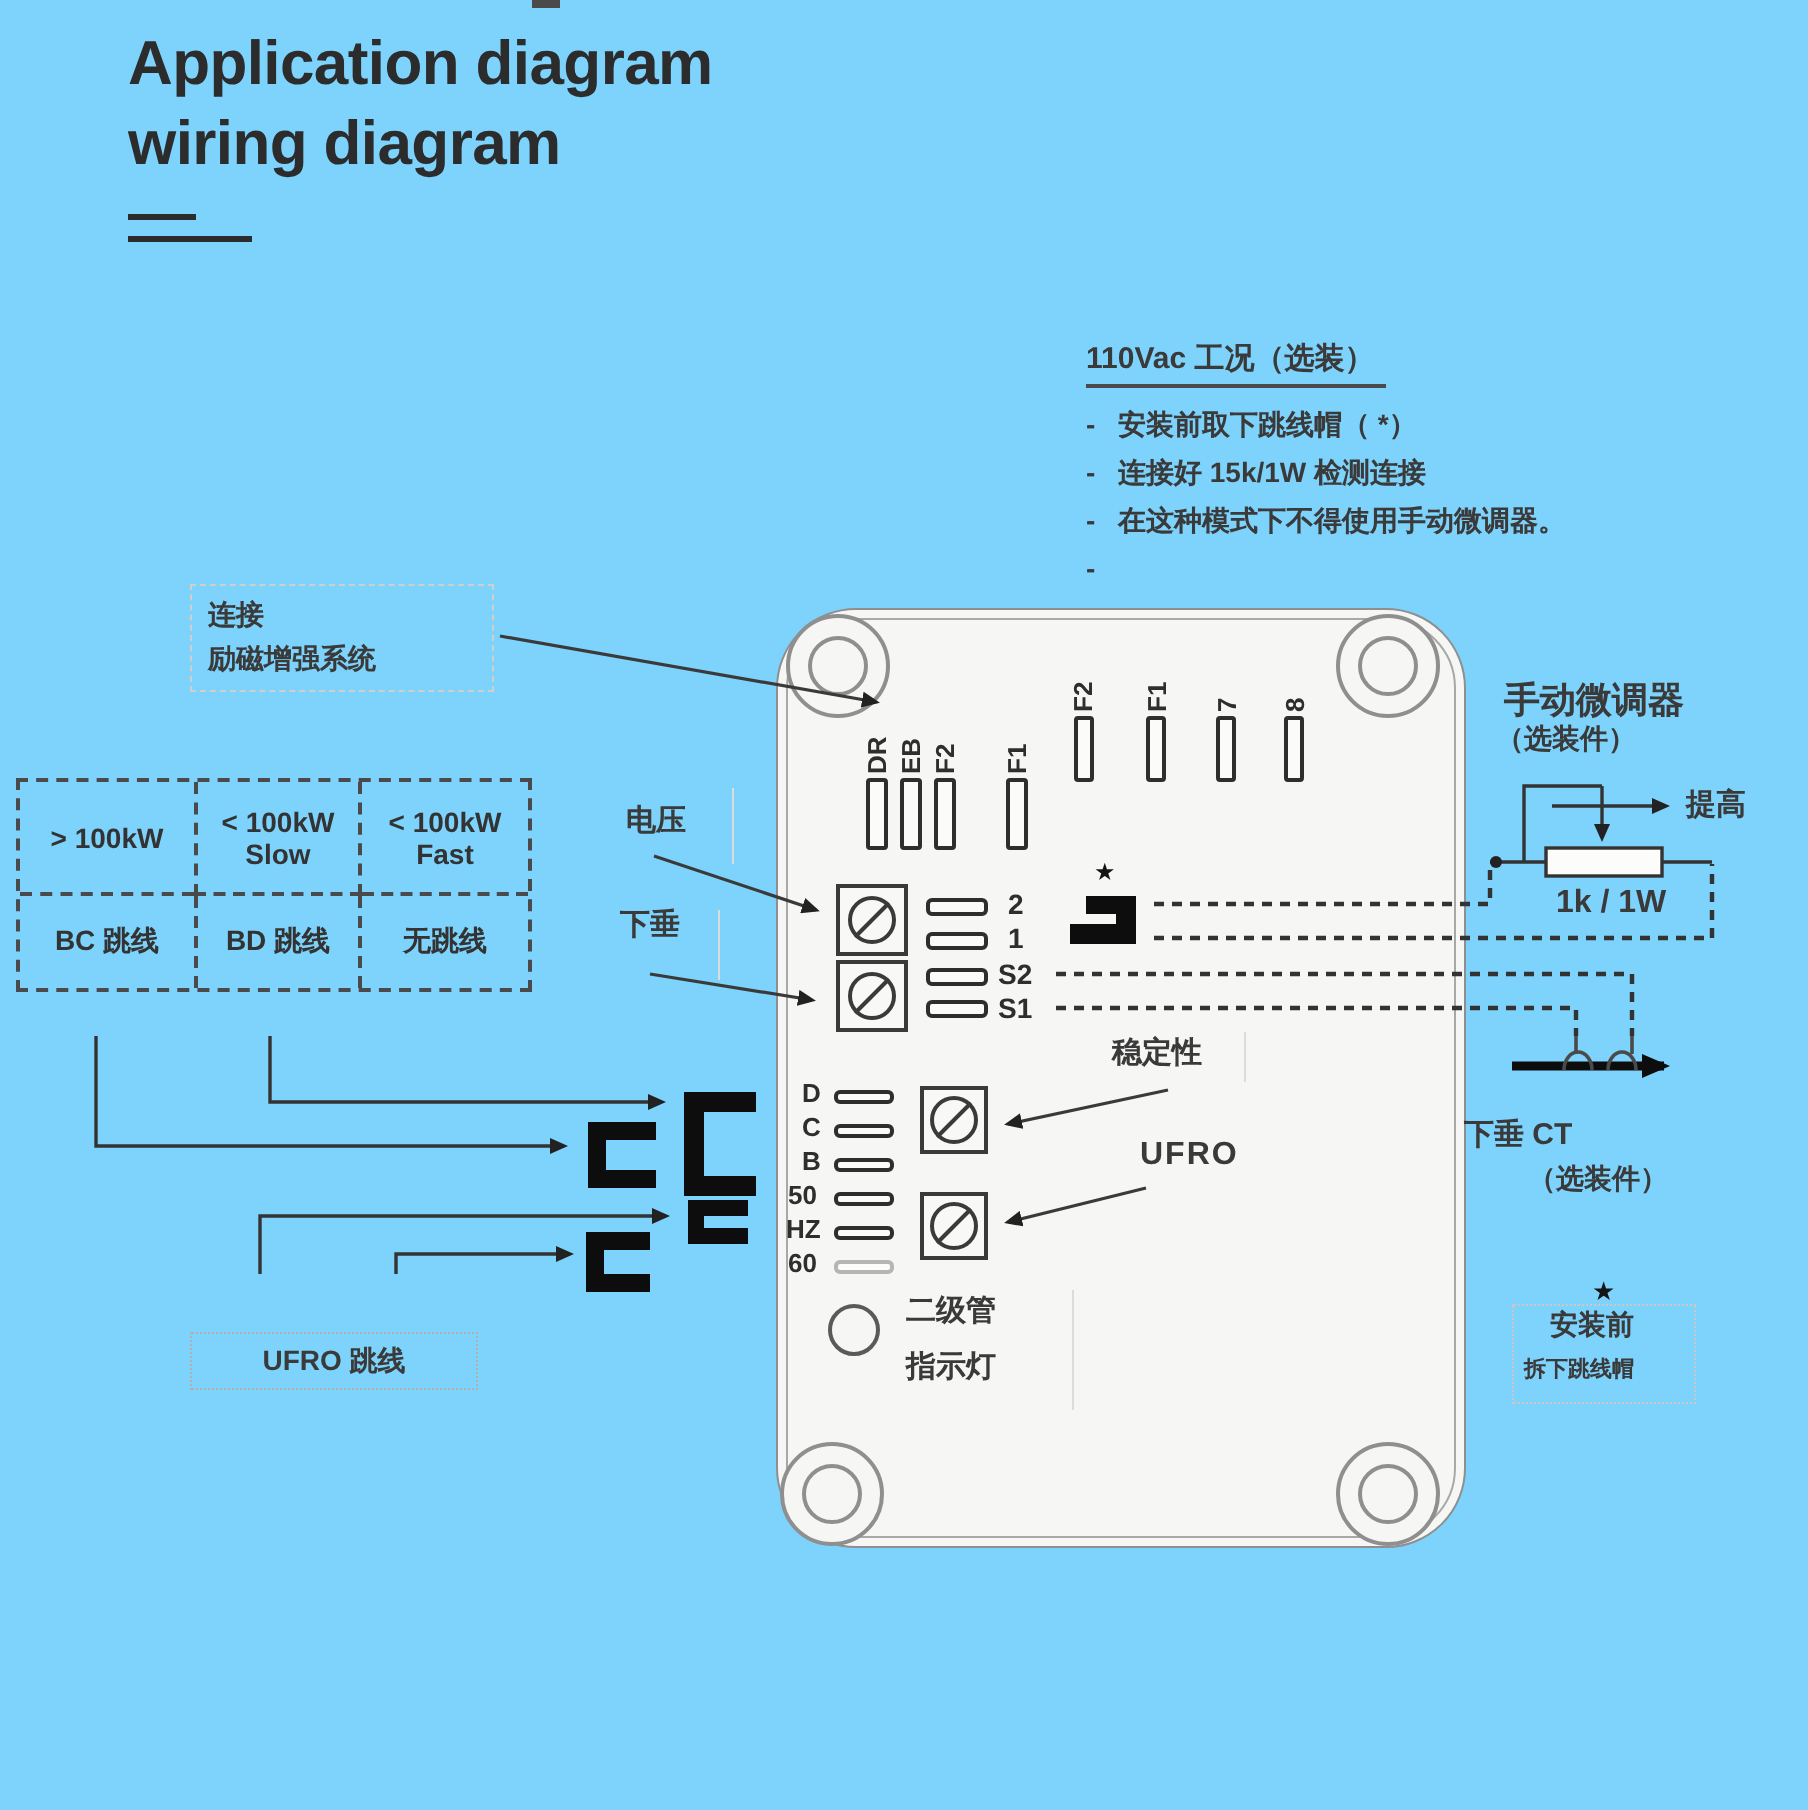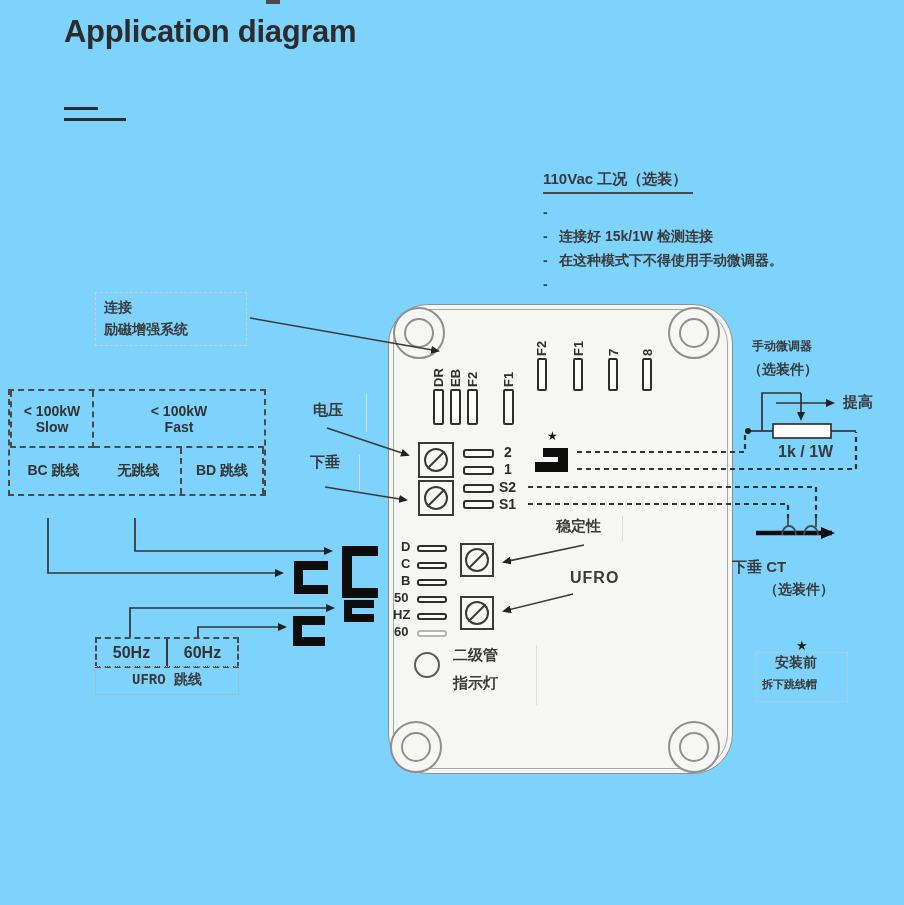--- a/index.html
+++ b/index.html
@@ -29,21 +29,21 @@
   .stbl .r1 .cell{height:57px;border-bottom:2px dashed #4a4a4a;}
   .stbl .r2 .cell{height:46px;}
   .stbl .c1{width:87px;}
   .stbl .c2{width:84px;border-left:2px dashed #4a4a4a;border-right:2px dashed #4a4a4a;}
   .stbl .c3{flex:1;}
   
   .freq{left:95px;top:637px;width:140px;height:27px;border:2px dashed #4a4a4a;display:flex;}
   .freq .half{flex:1;text-align:center;line-height:27px;font-size:16px;font-weight:600;color:#333;}
   .freq .half.lft{border-right:2px solid #3a3a3a;}
   .freq-cap{left:95px;top:666px;width:142px;height:27px;border:1px dotted #b0b0ae;text-align:center;
-      line-height:27px;font-size:14px;font-family:Liberation Mono, monospace;}
+      line-height:27px;font-size:14px;}
   
   .board{left:388px;top:304px;width:343px;height:468px;border:1.5px solid #8f8f8f;border-radius:40px;background:#f6f6f4;}
   .board-inner{left:393px;top:309px;width:333px;height:458px;border:1px solid #a8a8a6;border-radius:35px;}
   .hole-o{width:52px;height:52px;border:2px solid #8f8f8f;border-radius:50%;background:#f6f6f4;box-sizing:border-box;}
   .hole-i{width:30px;height:30px;border:2px solid #8f8f8f;border-radius:50%;box-sizing:border-box;position:absolute;left:9px;top:9px;}
   .padv{border:2px solid #2e2e2e;border-radius:2px;background:#fbfbf9;box-sizing:border-box;}
   .padh{border:2px solid #2e2e2e;border-radius:3px;background:#fbfbf9;box-sizing:border-box;}
   .tlabel{writing-mode:vertical-rl;transform:rotate(180deg);font-size:13px;font-weight:700;color:#2e2e2e;height:32px;text-align:left;}
   .pot{border:2px solid #3a3a3a;background:#f8f8f6;box-sizing:border-box;}
   .pot .circ{position:absolute;left:50%;top:50%;width:24px;height:24px;margin:-12px 0 0 -12px;border:2px solid #3a3a3a;border-radius:50%;box-sizing:border-box;}
@@ -60,29 +60,31 @@
 </style>
 </head>
 <body>
 
 <div id="canvas">
 
   <div class="abs frag"></div>
 
   <div class="abs title">
     <div>Application diagram</div>
+    <div>wiring diagram</div>
   </div>
   <div class="abs rule" style="left:64px;top:107px;width:34px;"></div>
   <div class="abs rule" style="left:64px;top:118px;width:62px;"></div>
 
   <div class="abs notes">
     <div class="notes-h">110Vac 工况（选装）</div>
     <ul>
       <li>
           <span class="b">-</span>
+          <span>安装前取下跳线帽（ *）</span>
         </li>
       <li>
           <span class="b">-</span>
           <span>连接好 15k/1W 检测连接</span>
         </li>
       <li>
           <span class="b">-</span>
           <span>在这种模式下不得使用手动微调器。</span>
         </li>
       <li>
@@ -91,40 +93,40 @@
     </ul>
   </div>
 
   <div class="abs connect-box">
     <div class="txt">连接</div>
     <div class="txt">励磁增强系统</div>
   </div>
 
   <div class="abs stbl">
     <div class="row r1">
+      <div class="cell c1">
+          <span>&gt; 100kW</span>
+          <span></span>
+        </div>
       <div class="cell c2">
           <span>&lt; 100kW</span>
           <span>Slow</span>
         </div>
       <div class="cell c3">
           <span>&lt; 100kW</span>
           <span>Fast</span>
         </div>
     </div>
     <div class="row r2">
       <div class="cell c1">BC 跳线</div>
+      <div class="cell c2">BD 跳线</div>
       <div class="cell c3">无跳线</div>
-      <div class="cell c2">BD 跳线</div>
-    </div>
-  </div>
-
-  <div class="abs freq">
-    <div class="half lft">50Hz</div>
-    <div class="half">60Hz</div>
-  </div>
+    </div>
+  </div>
+
   <div class="abs freq-cap txt">UFRO  跳线</div>
 
   <div class="abs board"></div>
   <div class="abs board-inner"></div>
 
   <div class="abs hole-o" style="left:393px;top:307px;">
       <div class="hole-i"></div>
     </div>
   <div class="abs hole-o" style="left:668px;top:307px;">
       <div class="hole-i"></div>
@@ -205,21 +207,21 @@
   <div class="abs txt cn" style="left:313px;top:401px;">电压</div>
   <div class="abs txt cn" style="left:310px;top:453px;">下垂</div>
   <div class="abs txt cn" style="left:556px;top:517px;">稳定性</div>
   <div class="abs txt" style="left:570px;top:569px;font-size:16px;letter-spacing:1px;">UFRO</div>
 
   <div class="abs bracket" style="left:342px;top:546px;width:36px;height:52px;border-width:10px;"></div>
   <div class="abs bracket" style="left:294px;top:561px;width:34px;height:33px;border-width:9px;"></div>
   <div class="abs bracket" style="left:344px;top:600px;width:30px;height:22px;border-width:8px;"></div>
   <div class="abs bracket" style="left:293px;top:616px;width:32px;height:30px;border-width:9px;"></div>
 
-  <div class="abs txt" style="left:752px;top:338px;font-size:12px;">手动微调器</div>
+  <div class="abs txt" style="left:752px;top:338px;font-size:18px;">手动微调器</div>
   <div class="abs txt" style="left:748px;top:361px;font-size:14px;">（选装件）</div>
   <div class="abs txt cn" style="left:843px;top:393px;">提高</div>
   <div class="abs txt" style="left:778px;top:443px;font-size:16px;font-weight:700;">1k / 1W</div>
 
   <div class="abs txt cn" style="left:732px;top:558px;font-weight:700;">下垂  CT</div>
   <div class="abs txt" style="left:764px;top:581px;font-size:14px;">（选装件）</div>
 
   <div class="abs dotted-box" style="left:756px;top:652px;width:90px;height:48px;"></div>
   <div class="abs star" style="left:796px;top:638px;font-size:13px;">★</div>
   <div class="abs txt" style="left:775px;top:654px;font-size:14px;">安装前</div>

